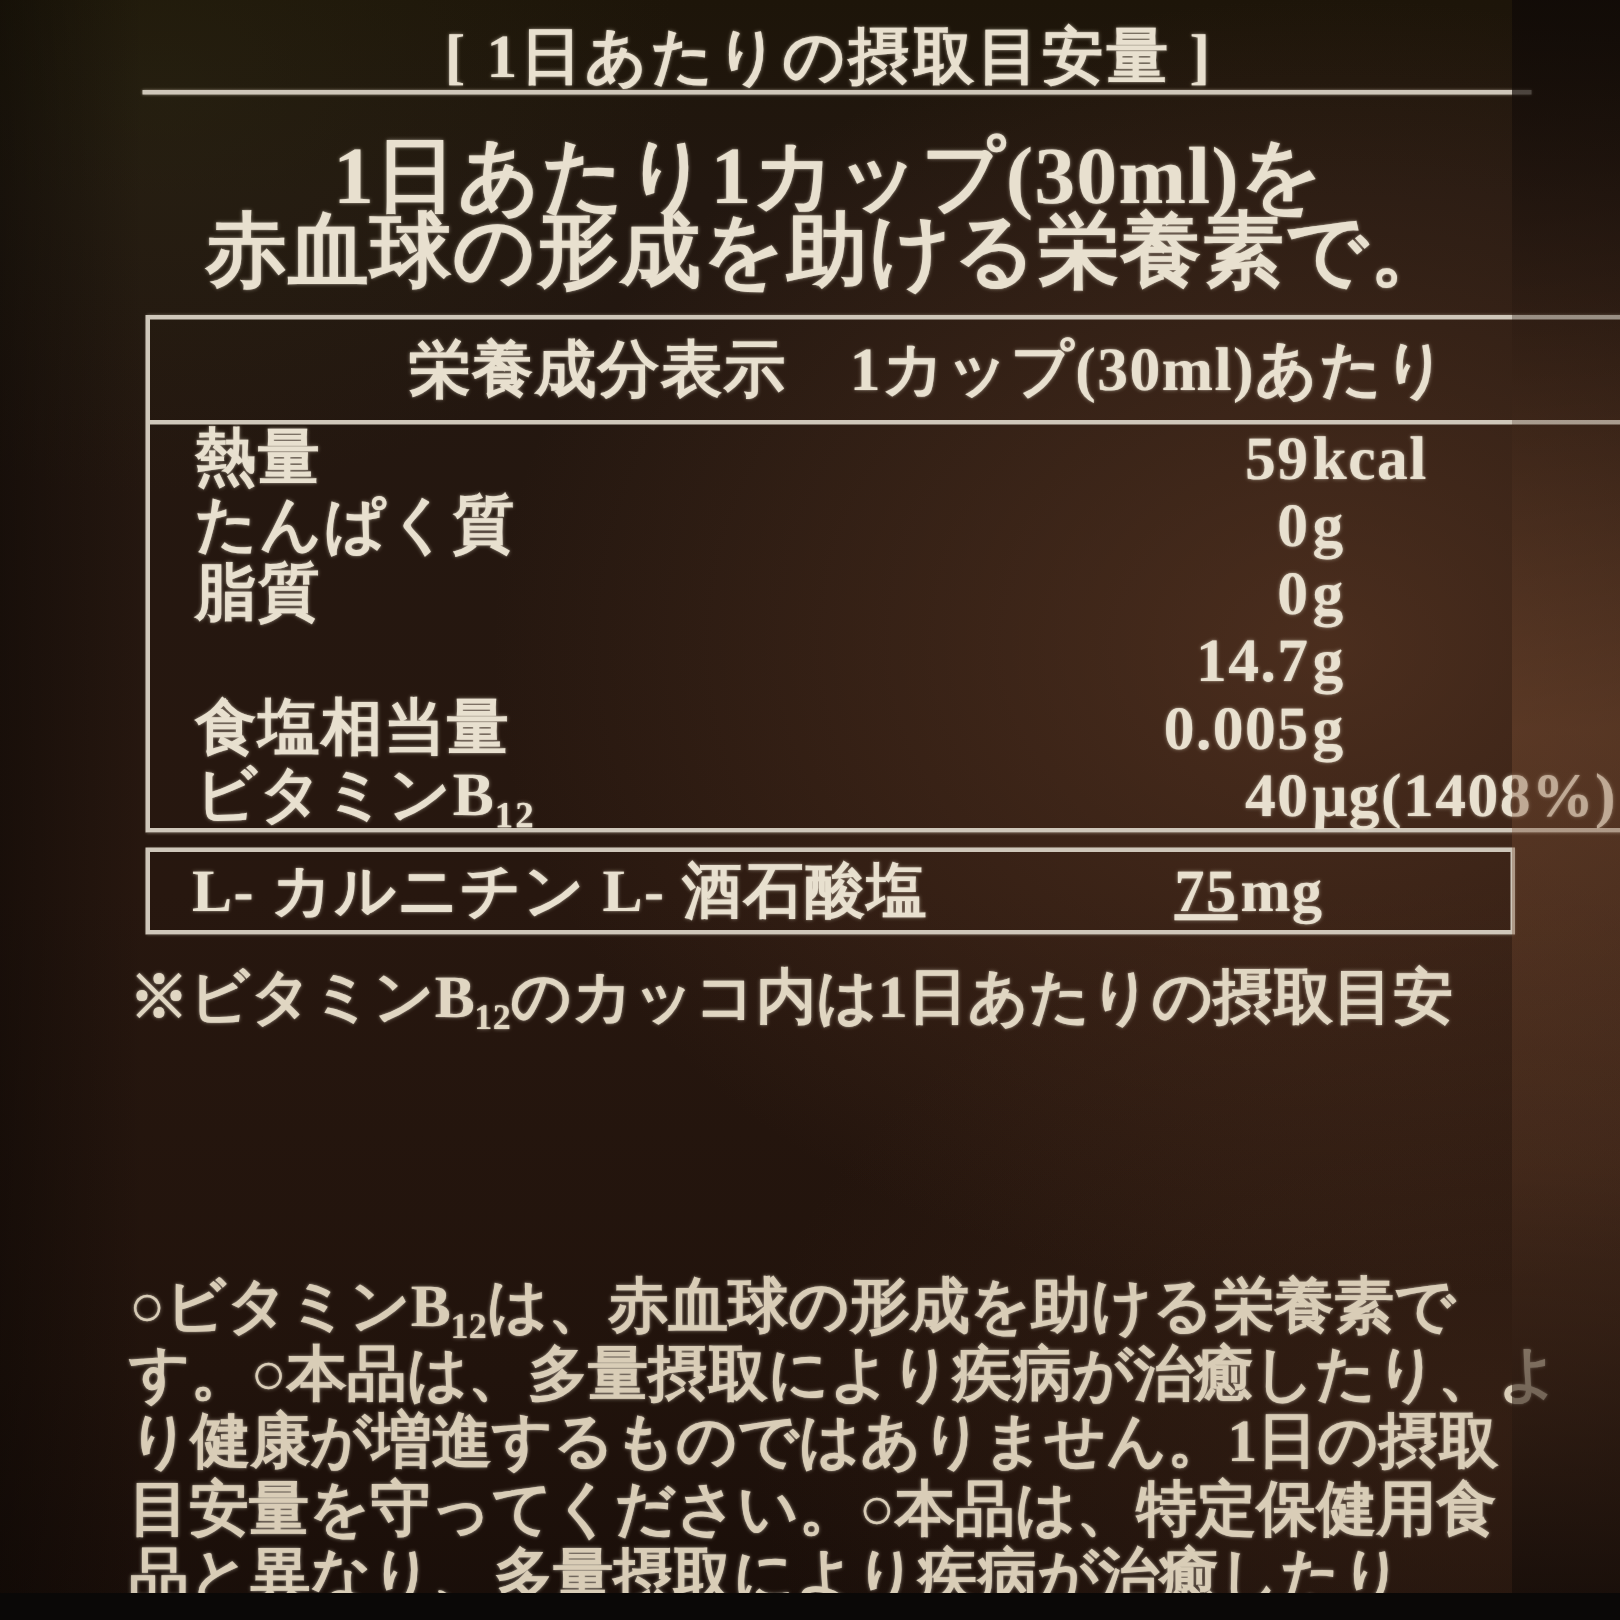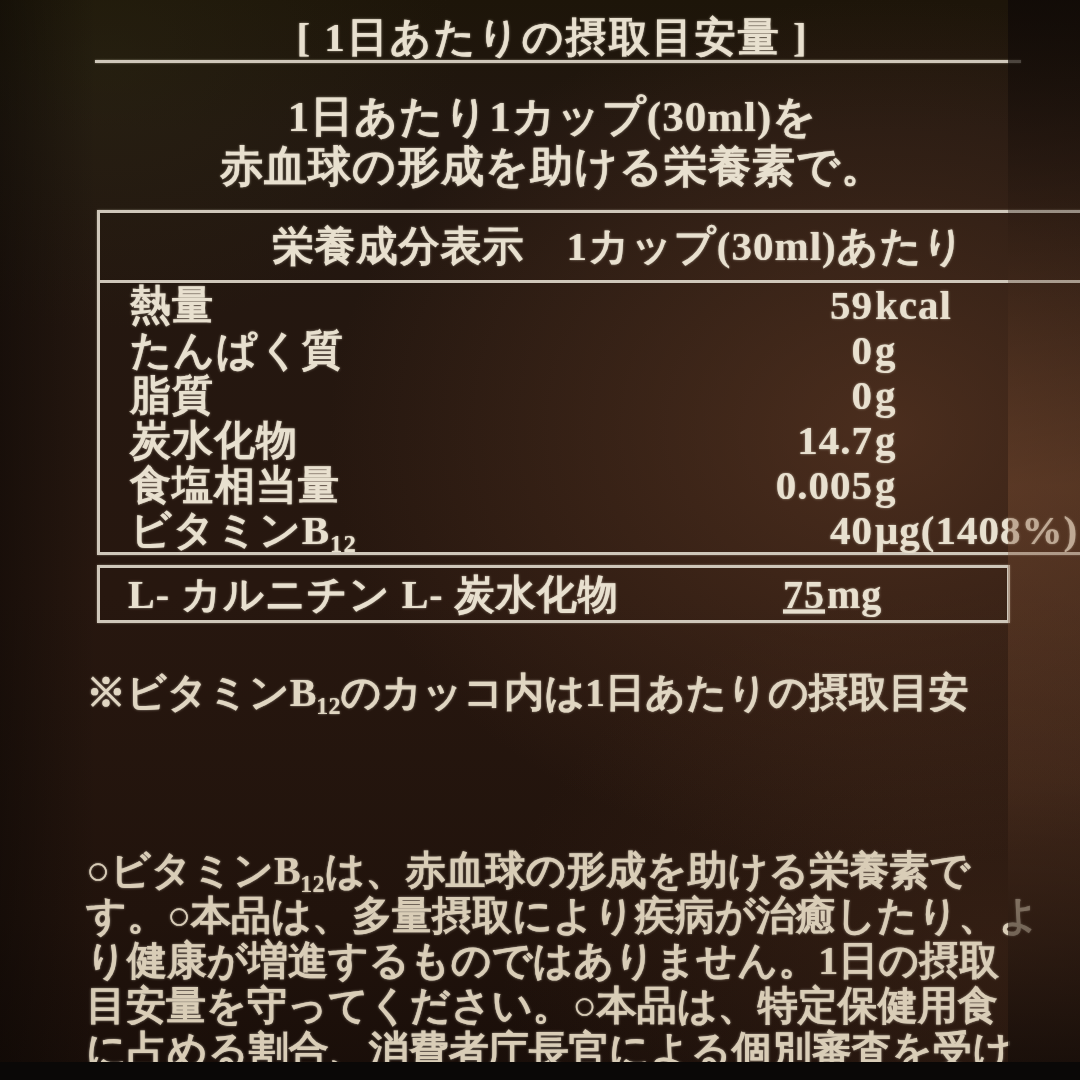--- a/index.html
+++ b/index.html
@@ -20,42 +20,42 @@
       rgba(128,82,54,0.38) 45%, rgba(96,60,40,0.35) 72%, rgba(20,12,8,0.8) 100%);}
   #left-vignette{position:absolute;top:0;left:0;width:96px;height:1080px;pointer-events:none;
     background:linear-gradient(90deg, rgba(8,5,3,0.45), rgba(0,0,0,0));}
   
   #title{position:absolute;left:95px;width:915px;top:10px;height:50px;
     font-size:41px;letter-spacing:2px;text-align:center;white-space:nowrap;}
   #title-rule{position:absolute;left:95px;top:60px;width:926px;height:3px;background:#cfc7ba;
     box-shadow:0 0 2px rgba(230,220,200,.6);}
   
   #intro{position:absolute;left:95px;width:915px;top:92px;text-align:center;
-    font-size:43px;line-height:50px;letter-spacing:1px;white-space:nowrap;}
+    font-size:54px;line-height:50px;letter-spacing:1px;white-space:nowrap;}
   
   #nutri-box{position:absolute;left:97px;top:210px;width:1044px;height:345px;
     border:3px solid #cfc7ba;box-sizing:border-box;box-shadow:0 0 2px rgba(230,220,200,.45);}
   #nutri-title{height:67px;line-height:67px;text-align:center;font-size:41px;letter-spacing:1px;
     border-bottom:3px solid #cfc7ba;white-space:nowrap;}
   #nutri-rows{position:absolute;left:0;right:0;top:70px;bottom:0;display:flex;flex-direction:column;}
   .nrow{position:relative;flex:1;font-size:41px;letter-spacing:1px;}
   .nrow .rlabel{position:absolute;left:30px;top:50%;transform:translateY(-50%);white-space:nowrap;}
   .nrow .rnum{position:absolute;right:265px;top:50%;transform:translateY(-50%);white-space:nowrap;}
   .nrow .runit{position:absolute;left:calc(100% - 263px);top:50%;transform:translateY(-50%);white-space:nowrap;}
   
   #carnitine-box{position:absolute;left:97px;top:565px;width:913px;height:58px;
     border:3px solid #cfc7ba;box-sizing:border-box;box-shadow:0 0 2px rgba(230,220,200,.45);
     font-size:40px;letter-spacing:1px;}
   #carnitine-box .rlabel{position:absolute;left:28px;top:50%;transform:translateY(-50%);white-space:nowrap;}
   #carnitine-box .rnum{position:absolute;right:182px;top:50%;transform:translateY(-50%);text-decoration:underline;}
   #carnitine-box .runit{position:absolute;left:calc(100% - 180px);top:50%;transform:translateY(-50%);}
   
   .note{position:absolute;left:86px;width:928px;font-size:40px;line-height:45px;
     letter-spacing:0px;color:#e0d6c2;}
-  #note1{top:642px;margin-top:28px;}
+  #note1{top:642px;}
   #note2{top:848px;color:#d9cdb7;}
   .note .note-line{white-space:nowrap;}
   
   #bottom-bar{position:absolute;left:0;bottom:0;width:1080px;height:18px;background:#0a0807;}
 </style>
 </head>
 <body>
 
 <div id="stage">
 
@@ -79,51 +79,50 @@
         <span class="rlabel">たんぱく質</span>
         <span class="rnum">0</span>
         <span class="runit">g</span>
       </div>
       <div class="nrow soft">
         <span class="rlabel">脂質</span>
         <span class="rnum">0</span>
         <span class="runit">g</span>
       </div>
       <div class="nrow soft">
-        <span class="rlabel">炭水化物</span>
         <span class="rnum">14.7</span>
         <span class="runit">g</span>
       </div>
       <div class="nrow soft">
         <span class="rlabel">食塩相当量</span>
         <span class="rnum">0.005</span>
         <span class="runit">g</span>
       </div>
       <div class="nrow soft">
         <span class="rlabel">ビタミンB₁₂</span>
         <span class="rnum">40</span>
         <span class="runit">μg(1408%)</span>
       </div>
     </div>
   </div>
 
   <div id="carnitine-box" class="soft">
-    <span class="rlabel">L- カルニチン L- 炭水化物</span>
+    <span class="rlabel">L- カルニチン L- 酒石酸塩</span>
     <span class="rnum">75</span>
     <span class="runit">mg</span>
   </div>
 
   <div id="note1" class="note soft">
     <div class="note-line">※ビタミンB₁₂のカッコ内は1日あたりの摂取目安</div>
   </div>
 
   <div id="note2" class="note soft">
     <div class="note-line">○ビタミンB₁₂は、赤血球の形成を助ける栄養素で</div>
     <div class="note-line">す。○本品は、多量摂取により疾病が治癒したり、よ</div>
     <div class="note-line">り健康が増進するものではありません。1日の摂取</div>
     <div class="note-line">目安量を守ってください。○本品は、特定保健用食</div>
-    <div class="note-line">に占める割合、消費者庁長官による個別審査を受け</div>
+    <div class="note-line">品と異なり、多量摂取により疾病が治癒したり</div>
   </div>
 
   <div id="right-sheen"></div>
   <div id="left-vignette"></div>
   <div id="bottom-bar"></div>
 </div>
 
 </body></html>

